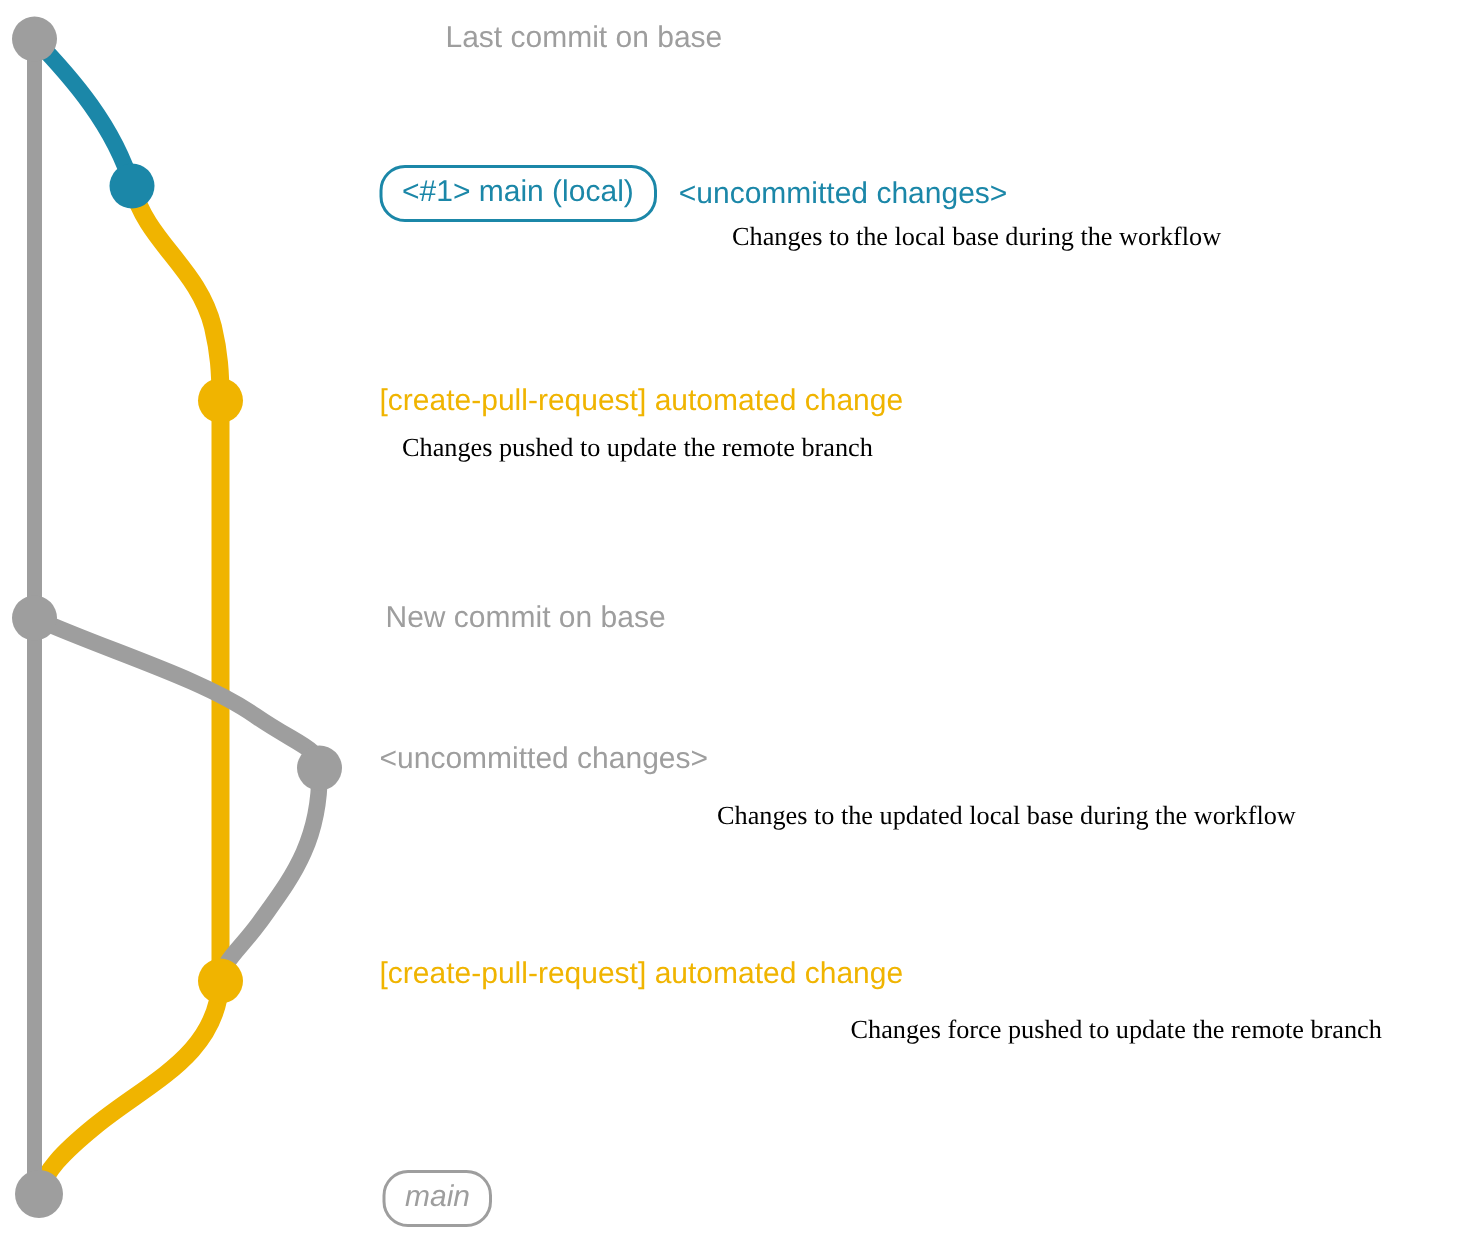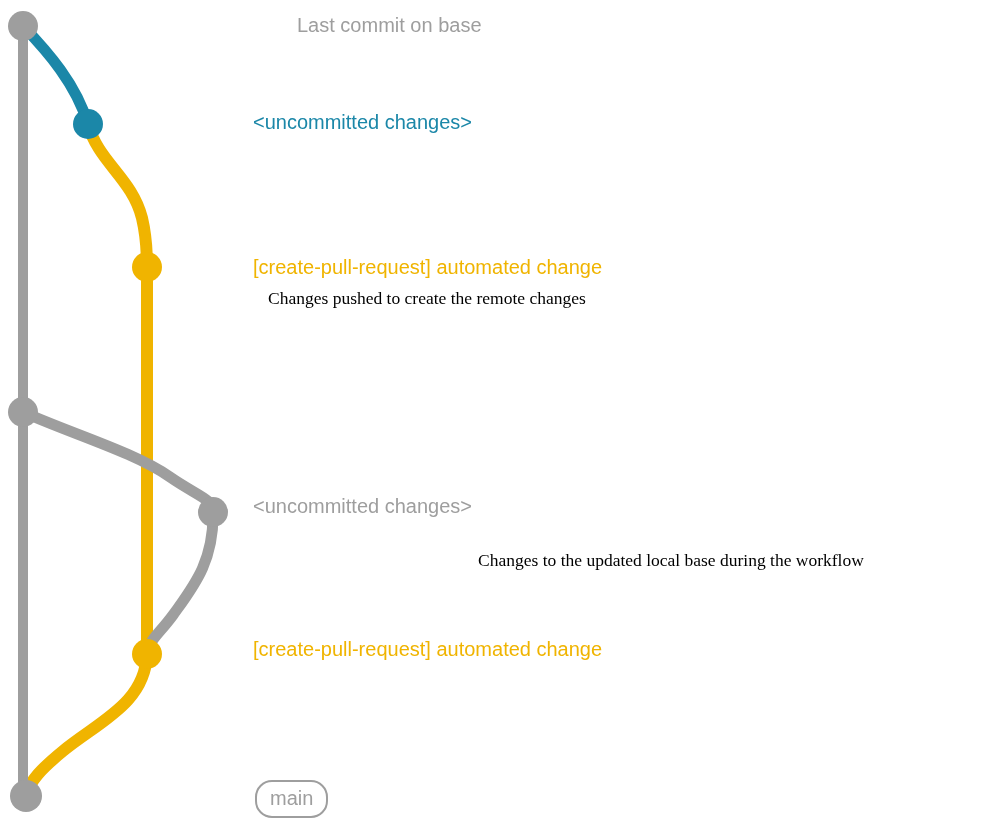--- a/index.html
+++ b/index.html
@@ -75,35 +75,41 @@
     <circle class="f-gray" cx="213" cy="512" r="15"></circle>
     <circle class="f-yellow" cx="147" cy="654" r="15"></circle>
     <circle class="f-gray" cx="26" cy="796" r="16"></circle>
   </svg>
 
   <div class="row" style="left:257px;top:13px;margin-left:40px;">
     <span class="note gray">Last commit on base</span>
   </div>
 
   <div class="row" style="left:253px;top:110px;">
+    <span class="badge teal">&lt;#1&gt; main (local)</span>
     <span class="note teal">&lt;uncommitted changes&gt;</span>
   </div>
+  <div class="serif" style="left:488px;top:147px;">Changes to the local base during the workflow</div>
 
   <div class="row" style="left:253px;top:255px;">
     <span class="note yellow">[create-pull-request] automated change</span>
   </div>
-  <div class="serif" style="left:268px;top:288px;">Changes pushed to create the remote changes</div>
+  <div class="serif" style="left:268px;top:288px;">Changes pushed to update the remote branch</div>
 
+  <div class="row" style="left:257px;top:400px;">
+    <span class="note gray">New commit on base</span>
+  </div>
 
   <div class="row" style="left:253px;top:494px;">
     <span class="note gray">&lt;uncommitted changes&gt;</span>
   </div>
-  <div class="serif" style="left:478px;top:550px;">Changes to the updated local base during the workflow</div>
+  <div class="serif" style="left:478px;top:533px;">Changes to the updated local base during the workflow</div>
 
   <div class="row" style="left:253px;top:637px;">
     <span class="note yellow">[create-pull-request] automated change</span>
   </div>
+  <div class="serif" style="left:567px;top:676px;">Changes force pushed to update the remote branch</div>
 
-  <div class="row" style="left:255px;top:780px;">
+  <div class="row" style="left:255px;top:780px;font-style:italic;">
     <span class="badge gray">main</span>
   </div>
 
 </div>
 
 </body></html>

